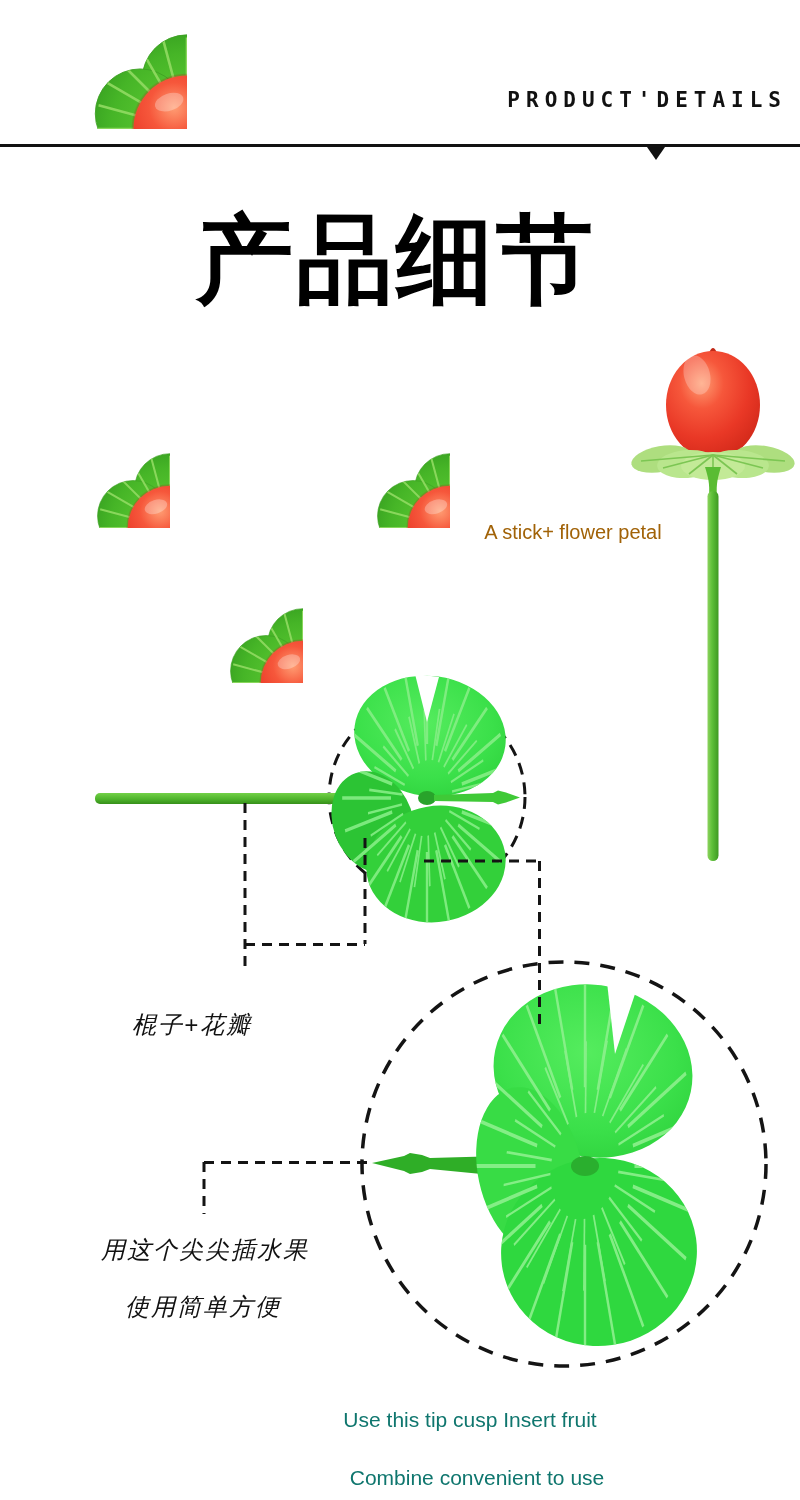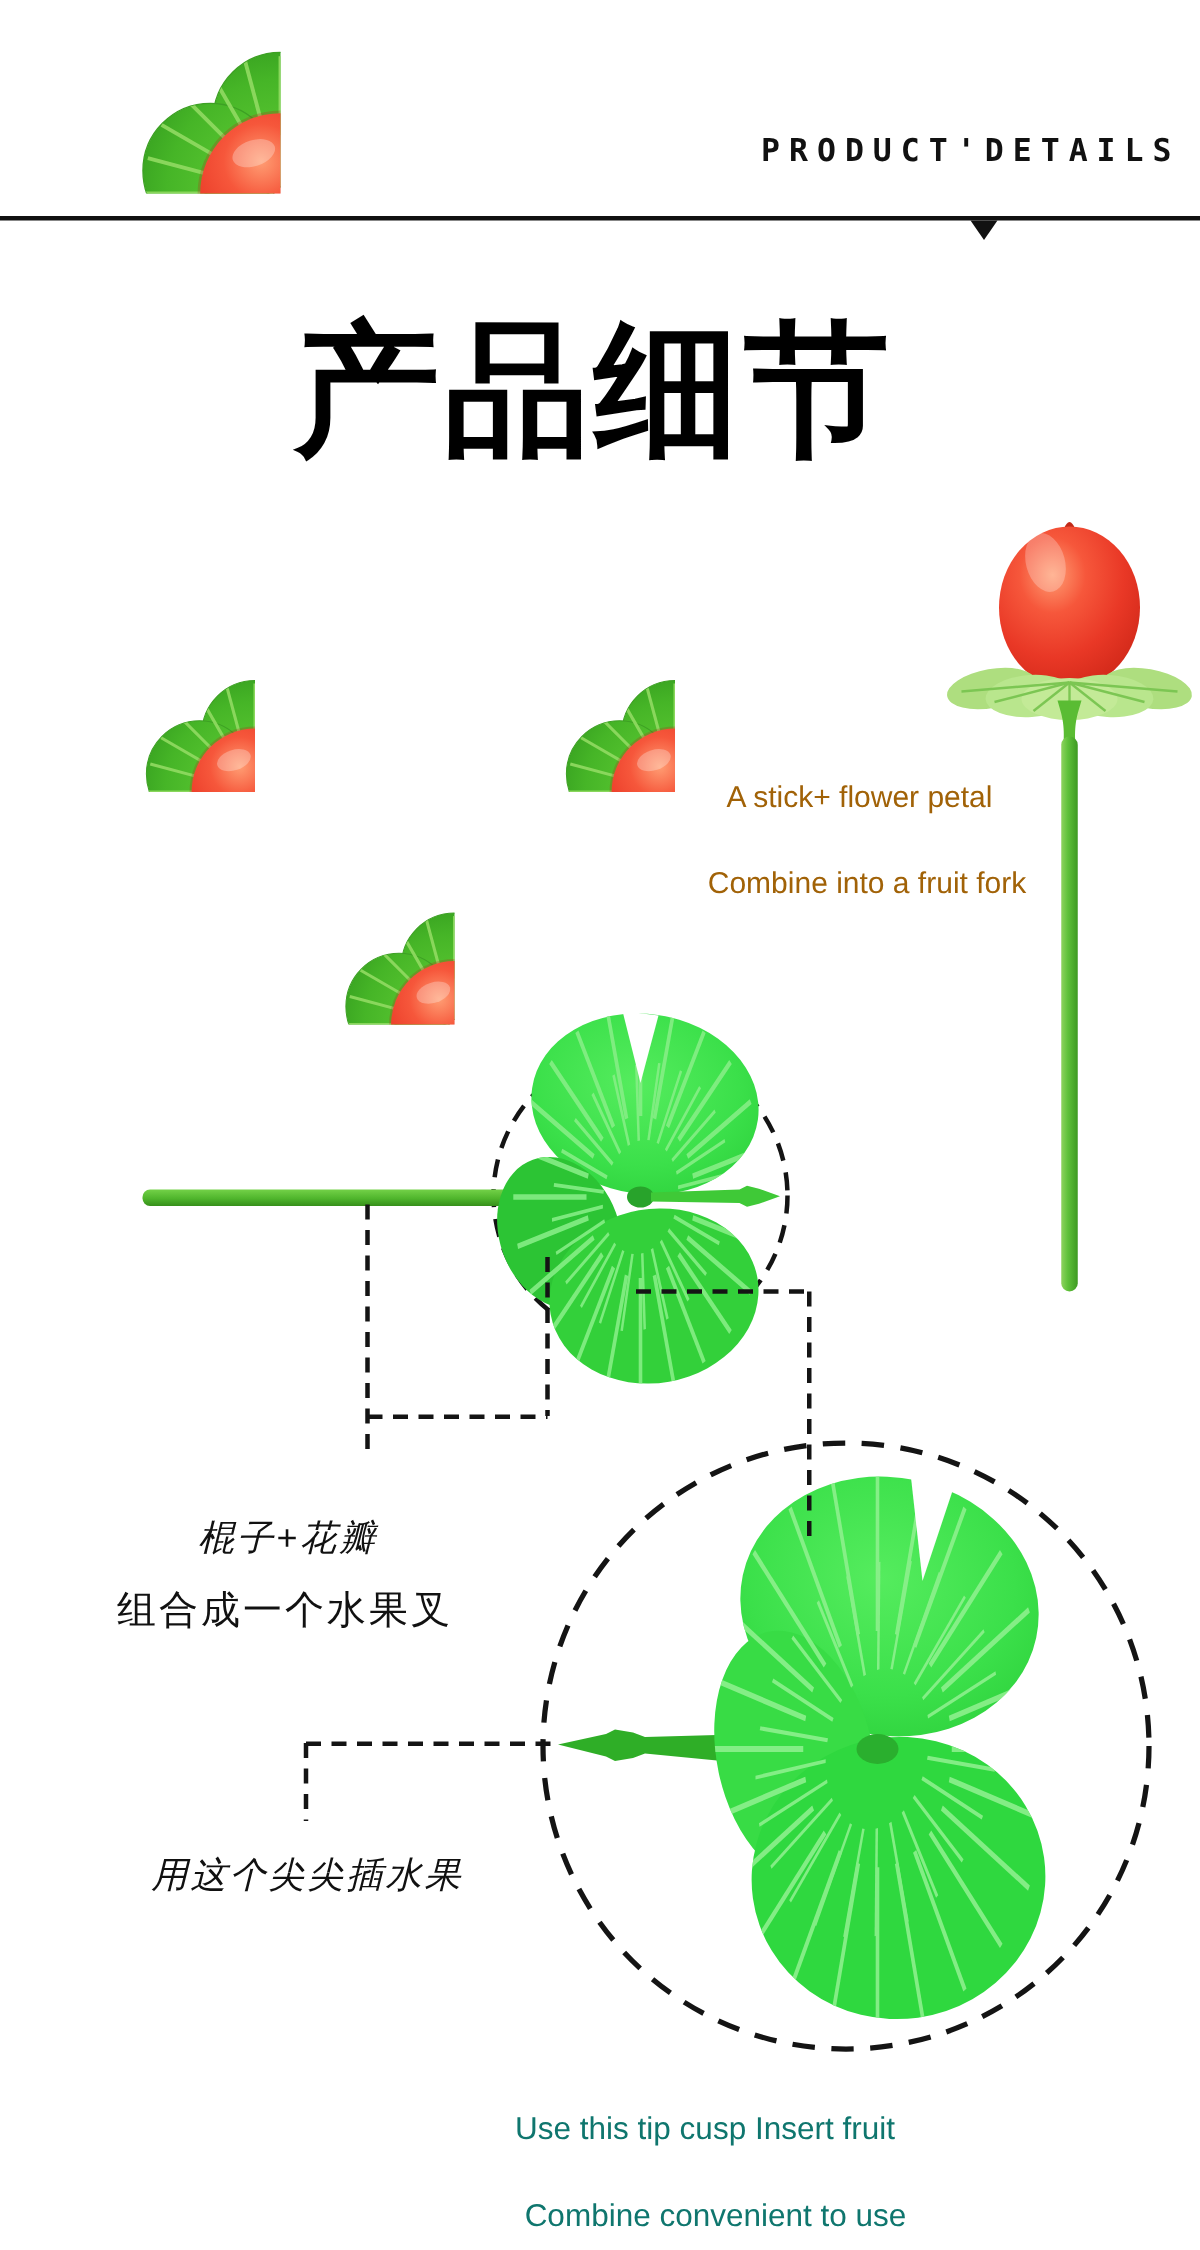--- a/index.html
+++ b/index.html
@@ -167,59 +167,58 @@
           <path d="M0 -6 L24 13"></path>
           <path d="M0 -6 L50 7"></path>
           <path d="M0 -6 L72 0"></path>
       </g>
     </g>
     <path d="M80 126 C83 136 85 142 84 156 L92 156 C91 142 93 136 96 126 Z" fill="#5abc33"></path>
     <rect x="82.5" y="150" width="11" height="370" rx="5.5" fill="url(#stemGradH)"></rect>
   </svg>
 
   <div class="abs ctr cap-en" style="left:573px;top:505px">A stick+ flower petal</div>
-  <div class="abs ctr cap-en" style="left:578px;top:562px">Combine into a fruit fork</div>
 
   <svg class="abs" style="left:78px;top:658px" width="470" height="250" viewBox="0 0 470 250">
     <circle cx="349" cy="123" r="98" fill="none" stroke="#141414" stroke-width="3" stroke-dasharray="12 8"></circle>
     <rect x="17" y="119" width="300" height="11" rx="5" fill="url(#stickGradV)"></rect>
     <g transform="translate(349,124)">
       <ellipse cx="3" cy="-62" rx="76" ry="60" fill="url(#brightGrad)" transform="rotate(8 3 -62)"></ellipse>
       <ellipse cx="-54" cy="24" rx="40" ry="52" fill="#2cc434" transform="rotate(-20 -54 24)"></ellipse>
       <ellipse cx="9" cy="66" rx="70" ry="58" fill="#33d03a" transform="rotate(-10 9 66)"></ellipse>
       <g clip-path="url(#assemClip)" stroke="#86ee86" stroke-width="3" fill="none" opacity="0.9">
         <use href="#rays" transform="scale(0.8,1.2)"></use>
         <use href="#rays" transform="rotate(8) scale(0.55,0.85)"></use>
       </g>
       <polygon points="-12,-124 12,-121 0,-76" fill="#ffffff"></polygon>
       <ellipse rx="9" ry="7" fill="#28a32b"></ellipse>
     </g>
     <path d="M356 121 L415 119 L420 116.5 L428 118.5 L442 123.5 L428 128.5 L420 130.5 L415 128 L356 127 Z" fill="#3fc937"></path>
   </svg>
 
   <div class="abs ctr cap-cn" style="left:192px;top:993px">棍子+花瓣</div>
-  <div class="abs ctr cap-cn-lg" style="left:190px;top:1040px">组合成一个水果叉</div>
 
   <svg class="abs" style="left:352px;top:938px" width="426" height="426" viewBox="0 0 426 426">
     <circle cx="212" cy="210" r="202" fill="none" stroke="#141414" stroke-width="3.5" stroke-dasharray="15 11"></circle>
     <path d="M20 209 L52 202 L58 199 L70 201 L78 204 L150 202 L150 222 L78 215 L70 218 L58 220 L52 217 Z" fill="#2fae27"></path>
     <g transform="translate(233,212)">
       <ellipse cx="8" cy="-95" rx="100" ry="86" fill="url(#brightGrad)" transform="rotate(12 8 -95)"></ellipse>
       <ellipse cx="-55" cy="5" rx="52" ry="85" fill="#38dc45" transform="rotate(-12 -55 5)"></ellipse>
       <ellipse cx="14" cy="86" rx="98" ry="94" fill="#2fd83f" transform="rotate(-8 14 86)"></ellipse>
       <g clip-path="url(#magClip)" stroke="#8df08d" stroke-width="2.2" fill="none" opacity="0.9">
         <use href="#rays" transform="scale(1.1,1.75)"></use>
         <use href="#rays" transform="rotate(10) scale(0.75,1.2)"></use>
       </g>
       <polygon points="22,-184 52,-178 30,-112" fill="#ffffff"></polygon>
       <ellipse rx="14" ry="10" fill="#2aaf2e"></ellipse>
     </g>
   </svg>
 
   <div class="abs ctr cap-cn" style="left:205px;top:1218px">用这个尖尖插水果</div>
+  <div class="abs ctr cap-cn" style="left:203px;top:1275px">使用简单方便</div>
 
   <svg class="abs" style="left:0;top:0;pointer-events:none" width="800" height="1500" viewBox="0 0 800 1500">
     <g stroke="#141414" stroke-width="3" stroke-dasharray="10 7" fill="none">
       <path d="M245 787 V957"></path>
       <path d="M245 928.5 H365"></path>
       <path d="M365 822 V928"></path>
       <path d="M424 845 H541"></path>
       <path d="M539.5 845 V1012"></path>
       <path d="M204 1146.5 H371"></path>
       <path d="M204 1146 V1198"></path>

